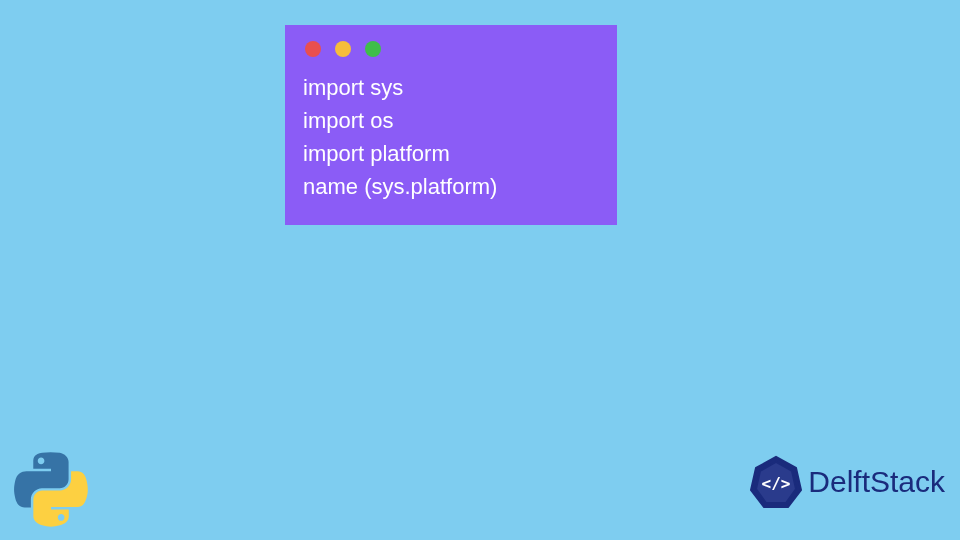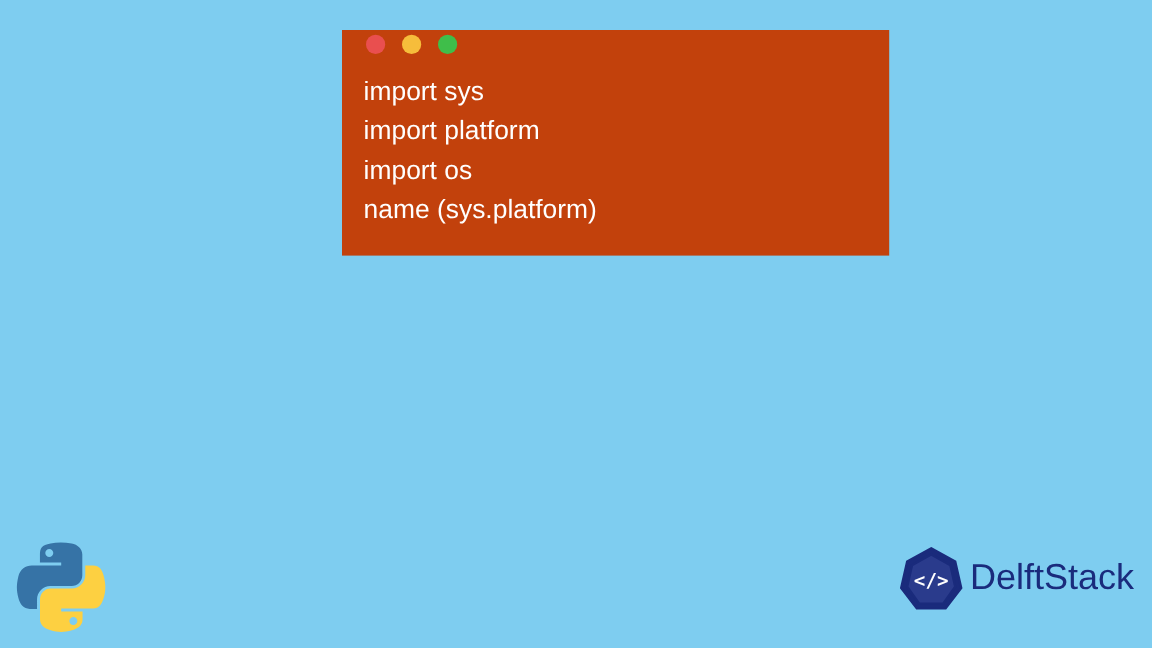--- a/index.html
+++ b/index.html
@@ -8,23 +8,23 @@
       height: 540px;
       background: #7ecdf0;
       position: relative;
       font-family: Arial, Helvetica, sans-serif;
       overflow: hidden;
     }
     .code-window {
       position: absolute;
       top: 25px;
       left: 285px;
-      width: 456px;
-      background: #c2410c;
-      padding: 4px 18px 22px 18px;
+      width: 332px;
+      background: #8b5cf6;
+      padding: 16px 18px 22px 18px;
     }
     .traffic-lights {
       display: flex;
       gap: 14px;
       margin-bottom: 14px;
       margin-left: 2px;
     }
     .traffic-light {
       width: 16px;
       height: 16px;
@@ -71,22 +71,22 @@
 </head>
 <body>
 
 <div class="code-window">
   <div class="traffic-lights">
     <div class="traffic-light tl-red"></div>
     <div class="traffic-light tl-yellow"></div>
     <div class="traffic-light tl-green"></div>
   </div>
   <div class="code-line">import sys</div>
+  <div class="code-line">import os</div>
   <div class="code-line">import platform</div>
-  <div class="code-line">import os</div>
   <div class="code-line">name (sys.platform)</div>
 </div>
 
 <div class="python-logo">
   <svg viewBox="0 0 110 110" width="78" height="78">
     <path fill="#3673a6" d="M54.5 3c-4.3 0-8.4.4-12 1-10.6 1.9-12.5 5.8-12.5 13v9.5h25V30H20.4c-7.3 0-13.7 4.4-15.7 12.7C2.4 52.3 2.3 58.3 4.7 68.3 6.5 75.7 10.8 81 18 81h8.6V69.6c0-8.3 7.2-15.6 15.7-15.6h25c7 0 12.5-5.7 12.5-12.7V17c0-6.7-5.7-11.8-12.5-13-4.3-.7-8.7-1-12.8-1zM41 10.6c2.6 0 4.7 2.1 4.7 4.8 0 2.6-2.1 4.7-4.7 4.7-2.6 0-4.7-2.1-4.7-4.7 0-2.6 2.1-4.8 4.7-4.8z"></path>
     <path fill="#fdd041" d="M83.3 30v11.1c0 8.6-7.3 15.9-15.7 15.9h-25c-6.9 0-12.5 5.9-12.5 12.7v23.8c0 6.7 5.9 10.7 12.5 12.7 7.9 2.3 15.5 2.7 25 0 6.3-1.8 12.5-5.5 12.5-12.7V84H55v-3.5h37.5c7.3 0 10-5.1 12.5-12.7 2.6-7.9 2.5-15.4 0-25.5C103.2 34.9 99.8 30 92.5 30h-9.2zM69.3 90.4c2.6 0 4.7 2.1 4.7 4.7 0 2.6-2.1 4.8-4.7 4.8-2.6 0-4.7-2.1-4.7-4.8 0-2.6 2.1-4.7 4.7-4.7z"></path>
   </svg>
 </div>
 

